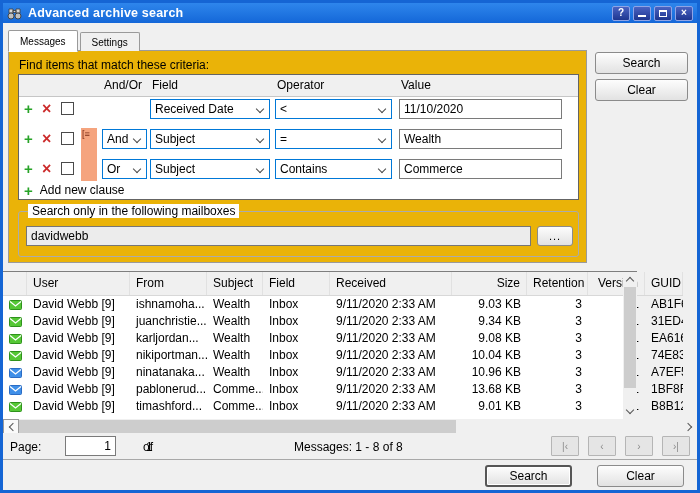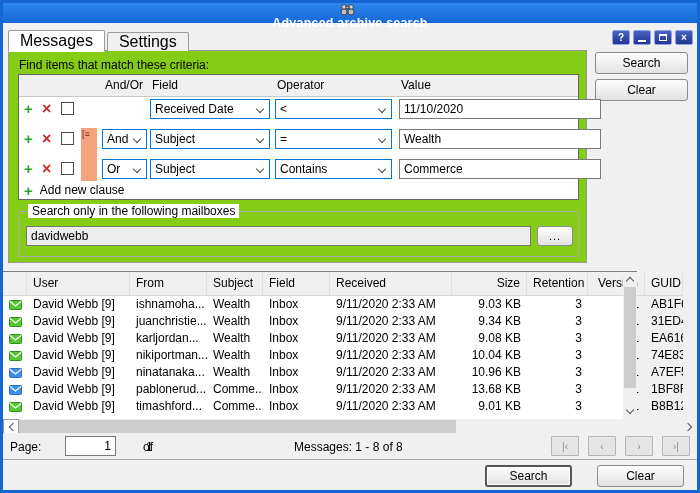--- a/index.html
+++ b/index.html
@@ -3,67 +3,67 @@
 <meta charset="utf-8">
 <style>
   * { margin:0; padding:0; box-sizing:border-box; }
   body { margin:0; font-family:"Liberation Sans", sans-serif; font-size:12px; color:#000; background:#fff; }
 
   .dialog { position:relative; width:700px; height:493px; border:3px solid #1565d4; background:#f0f0f0; overflow:hidden; }
 
   
   .titlebar { position:absolute; left:0; top:0; width:694px; height:20px;
     background:linear-gradient(180deg,#2e86ec 0%, #1467d8 100%);
-    display:flex; align-items:center; padding:0 4px;flex-direction:column; }
+    display:flex; align-items:center; padding:0 4px; }
   .app-icon { width:16px; height:14px; margin-right:5px; display:flex; align-items:center; }
   .title-text { color:#fff; font-weight:bold; font-size:12.5px; letter-spacing:.2px; }
   .win-controls { margin-left:auto; display:flex; gap:3px; }
   .win-btn { width:18px; height:15px; display:flex; align-items:center; justify-content:center;
     background:linear-gradient(#4a63c2,#1e3690); border:1px solid #8fa4e6; border-radius:2px;
     color:#fff; font-size:10px; font-weight:bold; line-height:1; cursor:default; }
   .glyph-min { width:8px; height:2px; background:#fff; margin-top:6px; }
   .glyph-max { width:8px; height:7px; border:1px solid #fff; border-top-width:2px; }
 
   
   .tabstrip { position:absolute; left:5px; top:26px; height:22px; display:flex; align-items:flex-end; z-index:3; }
-  .tab { height:19px; padding:0 11px; display:flex; align-items:center; font-size:16px;
+  .tab { height:19px; padding:0 11px; display:flex; align-items:center; font-size:10px;
     background:#f0f0f0; border:1px solid #9a9a9a; border-bottom:none; border-radius:2px 2px 0 0; margin-right:2px; }
   .tab.active { height:22px; background:#fff; margin-bottom:-1px; border-bottom:1px solid #fff; }
 
-  .panel { position:absolute; left:5px; top:47px; width:579px; height:213px; background:#84cc16; border:1px solid #9a9a9a; z-index:2; }
+  .panel { position:absolute; left:5px; top:47px; width:579px; height:213px; background:#eab308; border:1px solid #9a9a9a; z-index:2; }
 
   
   .btn { display:flex; align-items:center; justify-content:center; font-size:12px;
     background:linear-gradient(#fdfdfd,#e2e2e2); border:1px solid #8b8b8b; border-radius:3px; cursor:default; }
   .btn-side { position:absolute; left:592px; width:93px; height:22px; }
   .btn-search-top { top:49px; }
   .btn-clear-top { top:76px; }
 
   
   .crit-label { position:absolute; left:10px; top:7px; }
   .crit-box { position:absolute; left:9px; top:23px; width:561px; height:126px; border:1px solid #646464; background:#fff; }
   .crit-head { position:absolute; left:0; top:0; width:100%; height:22px; background:#f0f0f0; border-bottom:1px solid #c6c6c6; }
   .crit-head span { position:absolute; top:3px; }
-  .h-andor { left:78px; width:52px; text-align:left;margin-left:8px; }
+  .h-andor { left:78px; width:52px; text-align:center; }
   .h-field { left:133px; }
   .h-op { left:258px; }
   .h-value { left:382px; }
 
   .crit-row { position:absolute; left:0; width:100%; height:22px; }
   .row-1 { top:24px; } .row-2 { top:54px; } .row-3 { top:84px; }
   .icon-plus { position:absolute; left:5px; top:2px; color:#28a428; font-size:15px; font-weight:bold; line-height:16px; cursor:default; }
   .icon-del  { position:absolute; left:23px; top:1px; color:#cc2b2b; font-size:16px; font-weight:bold; line-height:17px; cursor:default; }
   .checkbox { position:absolute; left:42px; top:3px; width:13px; height:13px; background:#fff; border:1px solid #4a4a4a; }
   .group-bar { position:absolute; left:62px; top:53px; width:16px; height:53px; background:#f5a47e; font-size:9px; line-height:10px; color:#7b2d16; padding:1px 0 0 1px; }
   .dd { position:absolute; top:0; height:20px; background:#fff; border:1px solid #0078d7; display:flex; align-items:center; padding:0 16px 0 4px; white-space:nowrap; overflow:hidden; }
   .dd-andor { left:83px; width:45px; }
   .dd-field { left:131px; width:120px; }
   .dd-op    { left:256px; width:117px; }
   .chev { position:absolute; right:6px; top:6px; width:6px; height:6px; border-right:1.4px solid #4a4a4a; border-bottom:1.4px solid #4a4a4a; transform:rotate(45deg); }
-  .val-input { position:absolute; left:380px; top:0; width:202px; height:20px; border:1px solid #7a7a7a; font-family:inherit; font-size:12px; padding:0 4px; }
+  .val-input { position:absolute; left:380px; top:0; width:163px; height:20px; border:1px solid #7a7a7a; font-family:inherit; font-size:12px; padding:0 4px; }
   .add-clause { position:absolute; left:5px; top:106px; height:18px; display:flex; align-items:center; cursor:default; }
   .add-clause .plus { color:#28a428; font-size:15px; font-weight:bold; margin-right:7px; }
 
   
   .gbox { position:absolute; left:9px; top:160px; width:561px; height:46px; border:1px solid #ababab; border-radius:3px; }
   .gbox-legend { position:absolute; left:9px; top:-8px; background:#fff; padding:0 4px;text-align:right; }
   .mb-field { position:absolute; left:7px; top:14px; width:505px; height:20px; background:#ececec; border:1px solid #767676; display:flex; align-items:center; padding:0 4px; }
   .mb-browse { position:absolute; left:518px; top:14px; width:36px; height:20px; font-size:11px; letter-spacing:1px; }
 
   

